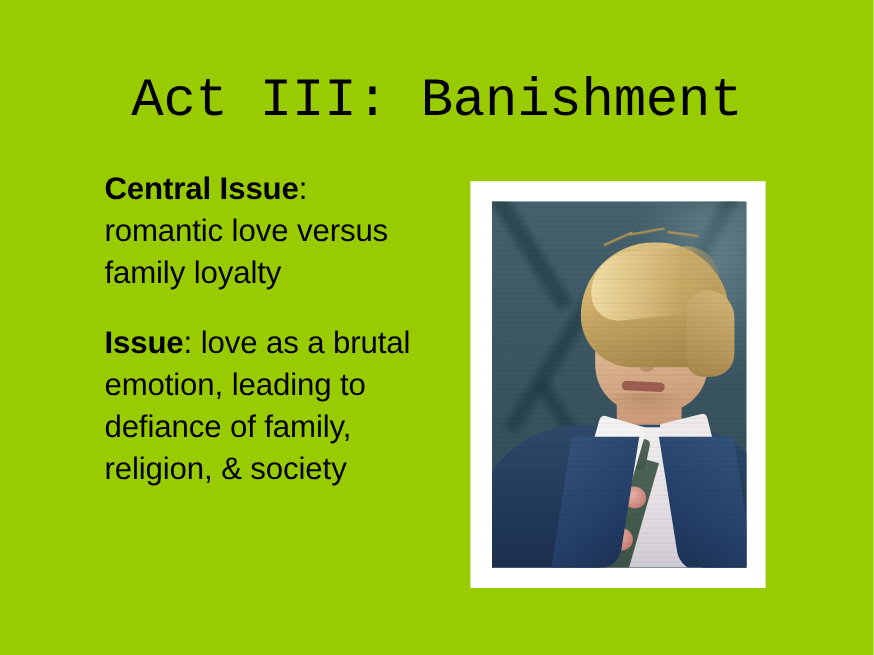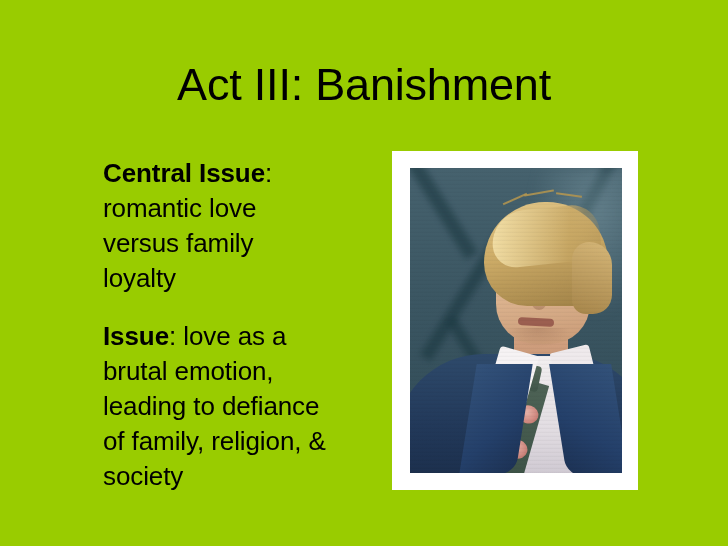--- a/index.html
+++ b/index.html
@@ -25,32 +25,33 @@
     left: 0;
     top: 60px;
     width: 728px;
     text-align: center;
     font-size: 45px;
     font-weight: 400;
     color: #000000;
     letter-spacing: -0.2px;
     line-height: 1.1;
     white-space: nowrap;
+    font-family: Liberation Mono, monospace;
   }
   .body-col {
     position: absolute;
     left: 87px;
     top: 140px;
     width: 262px;
   }
   .para {
     font-size: 26px;
     line-height: 35px;
     color: #000000;
-    margin: 16px;
+    margin: 0;
     letter-spacing: -0.1px;
   }
   .para + .para {
     margin-top: 23px;
   }
   .lead {
     font-weight: bold;
   }
   
   .photo-frame {

